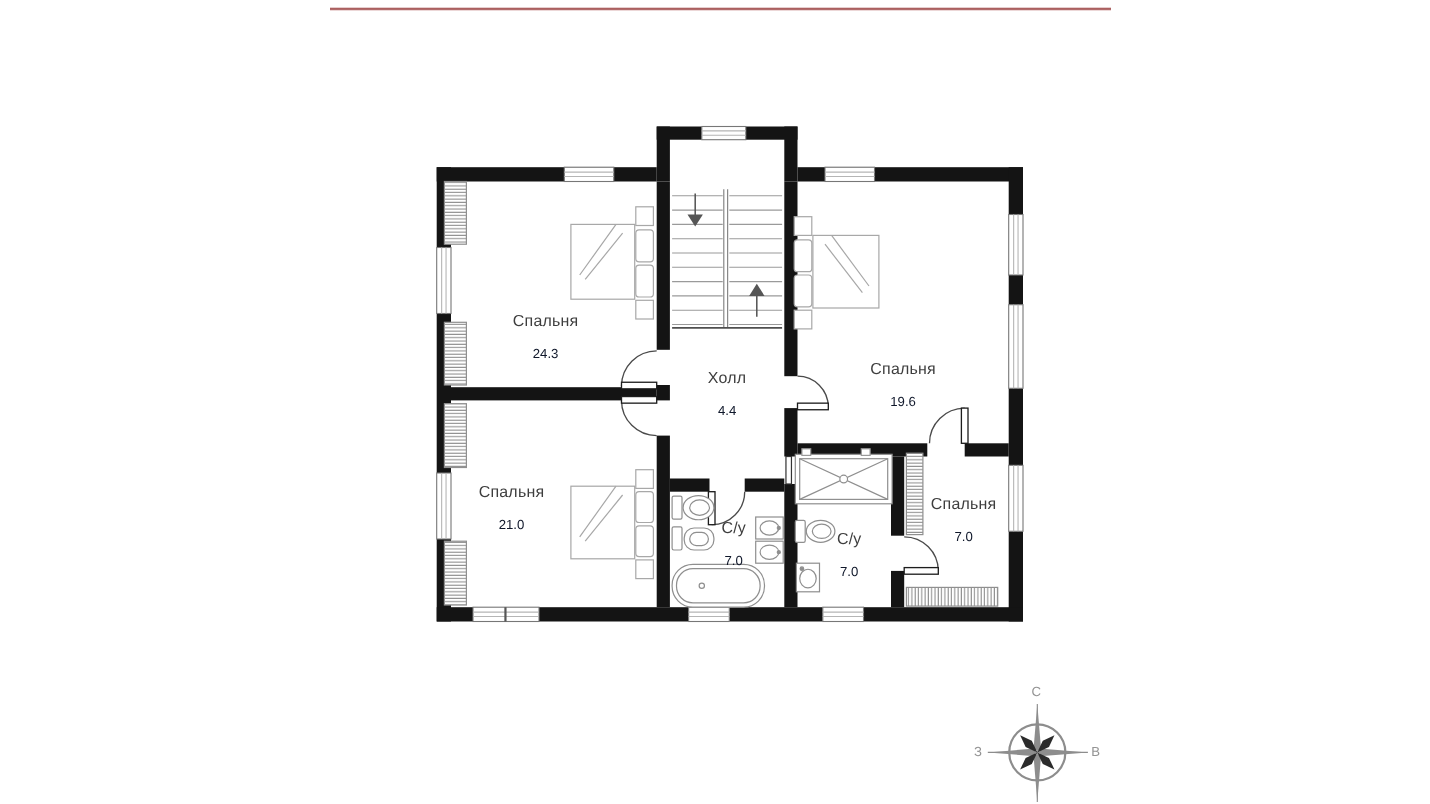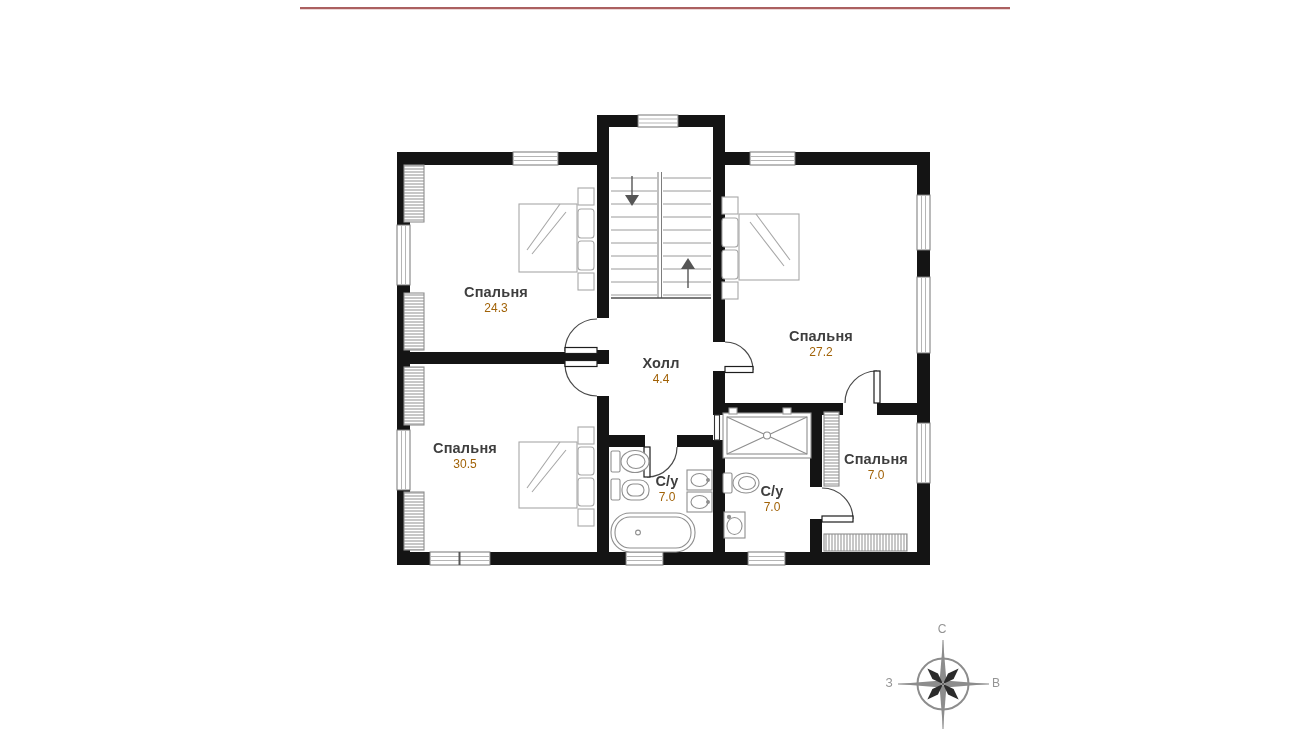--- a/index.html
+++ b/index.html
@@ -6,22 +6,22 @@
   .canvas{
     position:relative;width:1300px;height:731px;background:#ffffff;
     font-family:"Liberation Sans",sans-serif;overflow:hidden;
   }
   .top-rule{position:absolute;left:300px;top:7px;width:710px;height:2px;background:#ab6060;box-shadow:0 1px 0 rgba(200,140,140,.35);}
   .plan-svg{position:absolute;left:0;top:0;}
   .room-label{
     position:absolute;transform:translateX(-50%);text-align:center;
     color:#3e3e3e;line-height:1.15;white-space:nowrap;
   }
-  .room-label .rname{display:block;font-size:14.5px;letter-spacing:.2px;font-weight:bold;}
-  .room-label .rarea{display:block;font-size:12px;margin-top:1px;color:#a16207;}
+  .room-label .rname{display:block;font-size:14.5px;letter-spacing:.2px;}
+  .room-label .rarea{display:block;font-size:12px;margin-top:14px;color:#0f172a;}
   .compass-label{
     position:absolute;transform:translateX(-50%);font-size:12px;color:#949494;
   }
 </style>
 </head>
 <body>
 
 <div class="canvas">
 
   <div class="top-rule"></div>
@@ -289,27 +289,27 @@
       <polygon points="943,684 938,694.6 927.4,699.6 932.4,689" fill="#2b2b2b"></polygon>
     </g>
   </svg>
 
   <div class="room-label" style="left:496px;top:284px;">
     <span class="rname">Спальня</span>
     <span class="rarea">24.3</span>
   </div>
   <div class="room-label" style="left:821px;top:328px;">
     <span class="rname">Спальня</span>
-    <span class="rarea">27.2</span>
+    <span class="rarea">19.6</span>
   </div>
   <div class="room-label" style="left:465px;top:440px;">
     <span class="rname">Спальня</span>
-    <span class="rarea">30.5</span>
-  </div>
-  <div class="room-label" style="left:661px;top:355px;">
+    <span class="rarea">21.0</span>
+  </div>
+  <div class="room-label" style="left:661px;top:336px;">
     <span class="rname">Холл</span>
     <span class="rarea">4.4</span>
   </div>
   <div class="room-label" style="left:667px;top:473px;">
     <span class="rname">С/у</span>
     <span class="rarea">7.0</span>
   </div>
   <div class="room-label" style="left:772px;top:483px;">
     <span class="rname">С/у</span>
     <span class="rarea">7.0</span>

